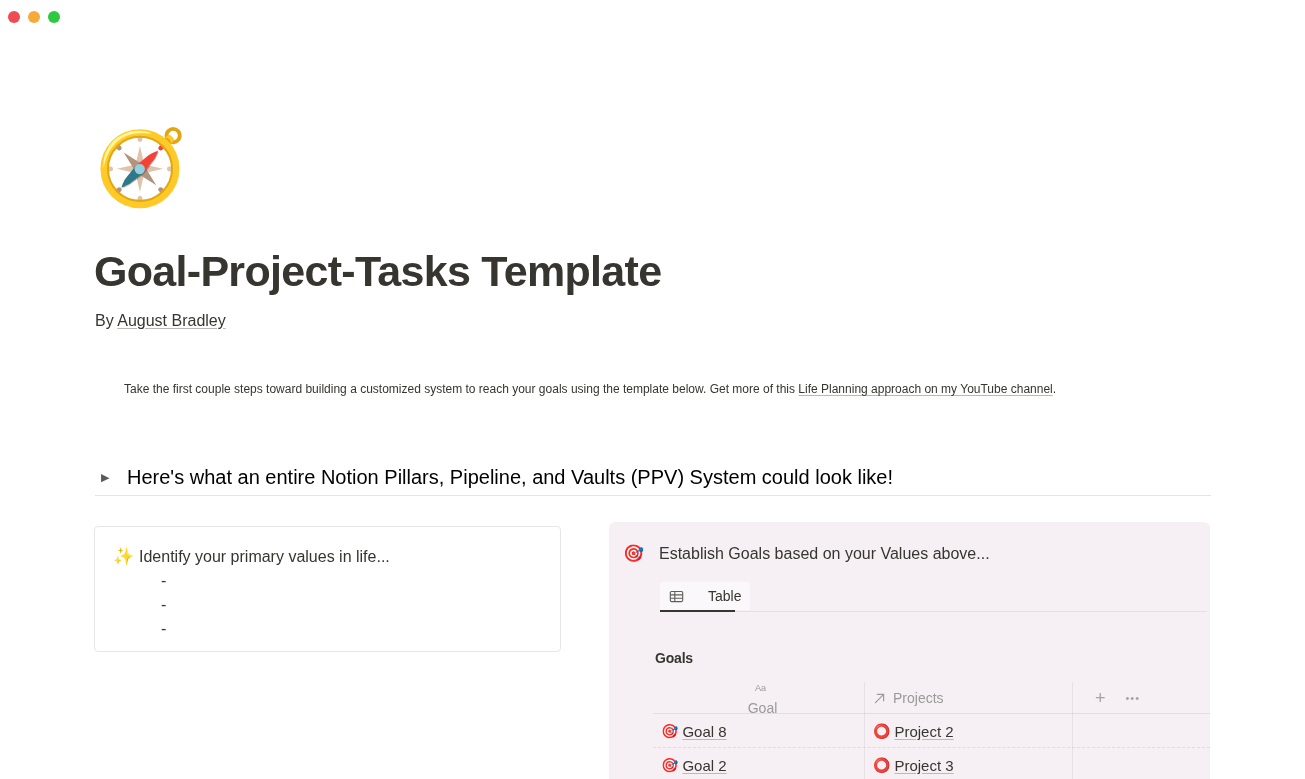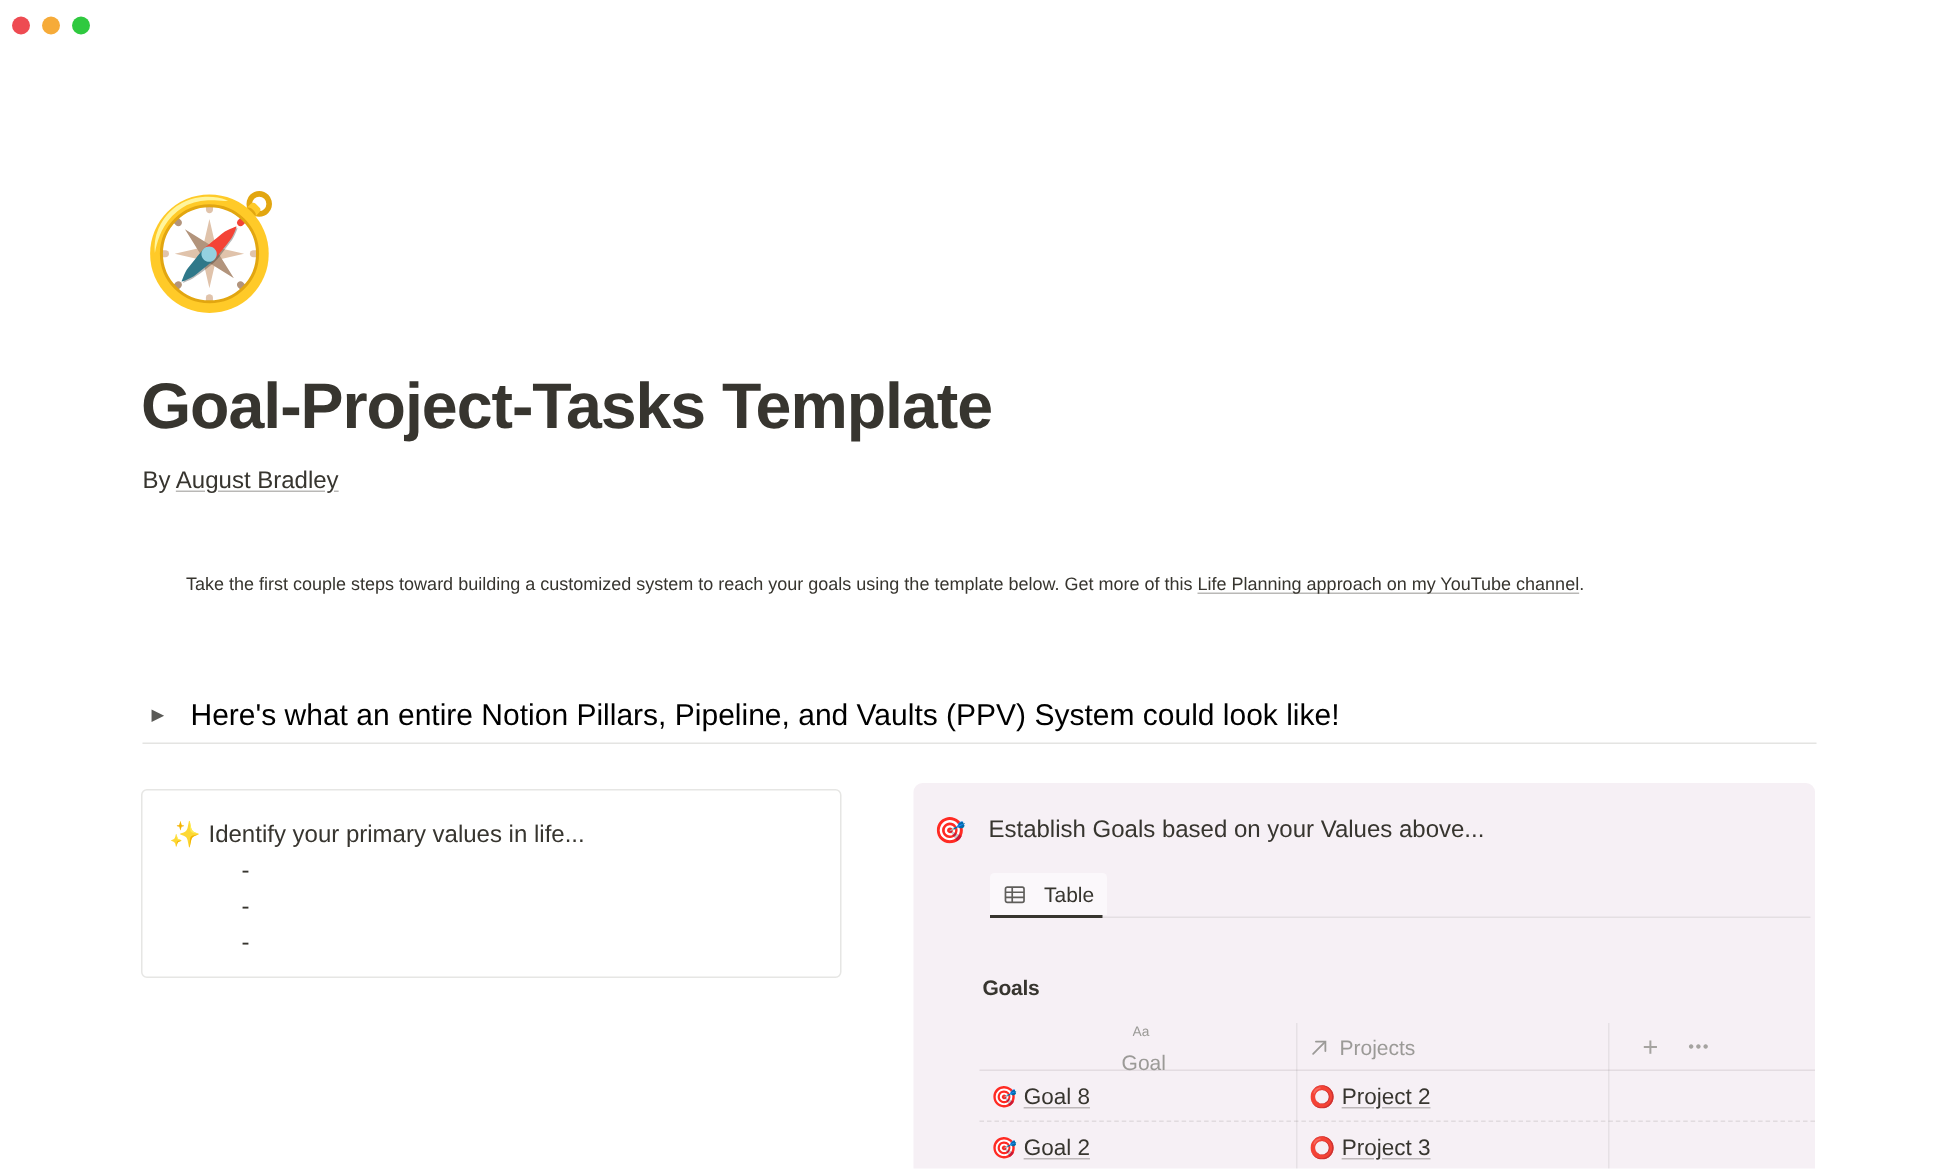--- a/index.html
+++ b/index.html
@@ -205,21 +205,21 @@
     left: 51px; top: 60px;
     width: 550px;
     height: 30px;
   }
   #tab-table {
     position: absolute;
     left: 0; top: 0;
     height: 28px;
     display: flex;
     align-items: center;
-    gap: 12px;
+    gap: 24px;
     padding: 0 9px;
     background: rgba(255,255,255,.55);
     border-radius: 3px 3px 0 0;
     cursor: pointer;
   }
   #tab-table .tab-label {
     font-size: 14px;
     color: #37352f;
   }
   #tab-underline {

